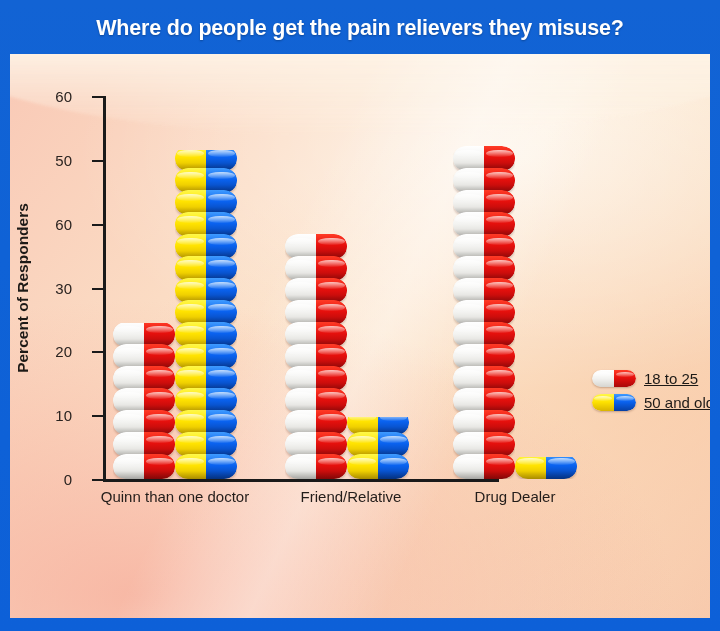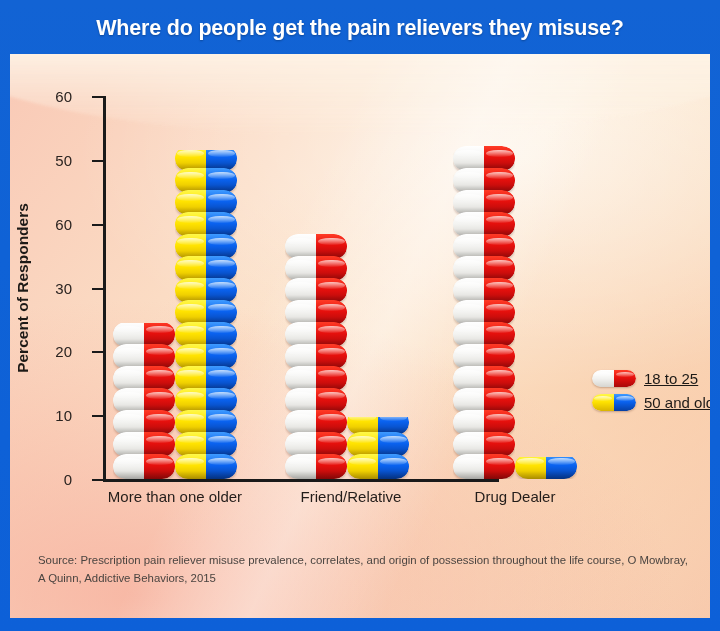--- a/index.html
+++ b/index.html
@@ -452,21 +452,21 @@
           <div class="bar" style="left: 412px; height: 21.7033px;">
             <div class="bar-inner">
               <div class="pill">
                 <div class="half h-yellow"></div>
                 <div class="half h-blue"></div>
               </div>
             </div>
           </div>
         </div>
       <div id="catlabels">
-          <div class="cat-label" style="left: -12px; width: 168px;">More than one older</div>
+          <div class="cat-label" style="left: -12px; width: 168px;">Quinn than one doctor</div>
           <div class="cat-label" style="left: 164px; width: 168px;">Friend/Relative</div>
           <div class="cat-label" style="left: 328px; width: 168px;">Drug Dealer</div>
         </div>
 
     </div>
 
     <div class="legend" id="legend">
         <div class="legend-row">
           <div class="legend-pill">
             <div class="half h-white"></div>
@@ -476,16 +476,15 @@
         </div>
         <div class="legend-row">
           <div class="legend-pill">
             <div class="half h-yellow"></div>
             <div class="half h-blue"></div>
           </div>
           <div class="legend-label">50 and older</div>
         </div>
       </div>
 
-    <div class="source">Source: Prescription pain reliever misuse prevalence, correlates, and origin of possession throughout the life course, O Mowbray, A Quinn, Addictive Behaviors, 2015</div>
   </div>
 
 </div>
 
 </body></html>

